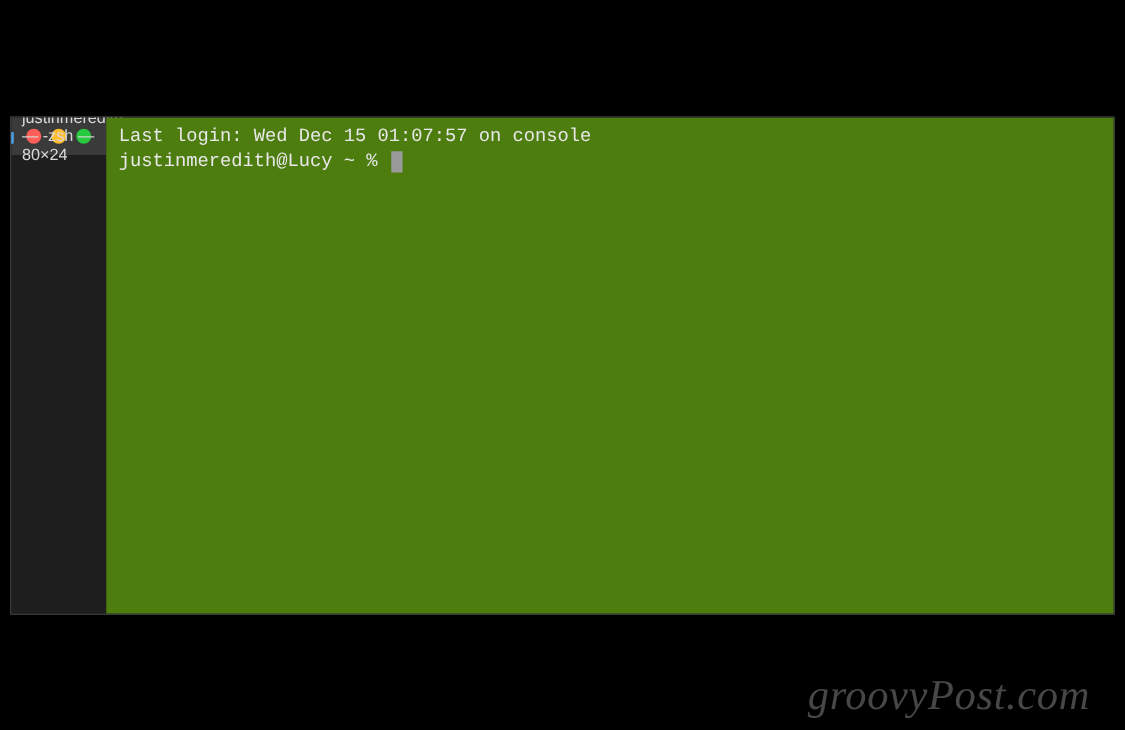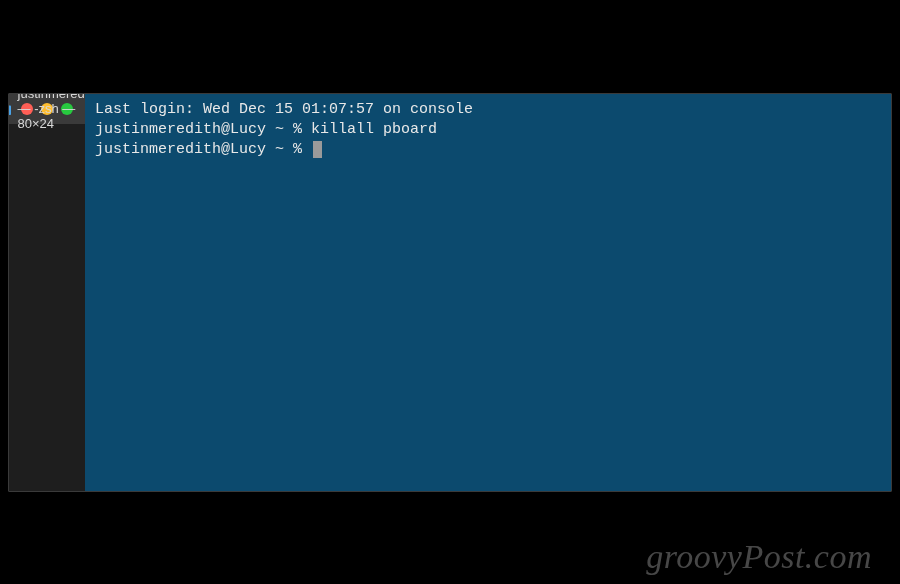--- a/index.html
+++ b/index.html
@@ -66,21 +66,21 @@
       display: inline-flex;
       align-items: center;
       justify-content: center;
     }
     .folder-icon svg {
       width: 16px;
       height: 14px;
     }
     .terminal-body {
       flex: 1;
-      background: #0c4a6e;
+      background: #4d7c0f;
       padding: 6px 10px;
       font-family: "SF Mono", Menlo, Monaco, "Courier New", monospace;
       font-size: 15px;
       line-height: 1.35;
       color: #e8e8e8;
       overflow: hidden;
       position: relative;
     }
     .line {
       white-space: pre;
@@ -120,18 +120,17 @@
       <span class="folder-icon">
         <svg viewBox="0 0 16 14">
           <path fill="#4aa3e8" d="M1.5 2 C1 2 0.5 2.5 0.5 3 L0.5 12 C0.5 12.6 1 13 1.5 13 L14.5 13 C15 13 15.5 12.6 15.5 12 L15.5 4.5 C15.5 4 15 3.5 14.5 3.5 L7 3.5 L5.8 2.3 C5.6 2.1 5.3 2 5 2 Z"></path>
         </svg>
       </span>
       <span>justinmeredith — -zsh — 80×24</span>
     </div>
   </div>
   <div class="terminal-body">
     <div class="line"><span>Last login: Wed Dec 15 01:07:57 on console</span></div>
-    <div class="line"><span>justinmeredith@Lucy ~ % </span><span>killall pboard</span></div>
     <div class="line"><span>justinmeredith@Lucy ~ % </span><span></span><span class="cursor"></span></div>
   </div>
 </div>
 
 <div class="watermark">groovyPost.com</div>
 
 </body></html>

